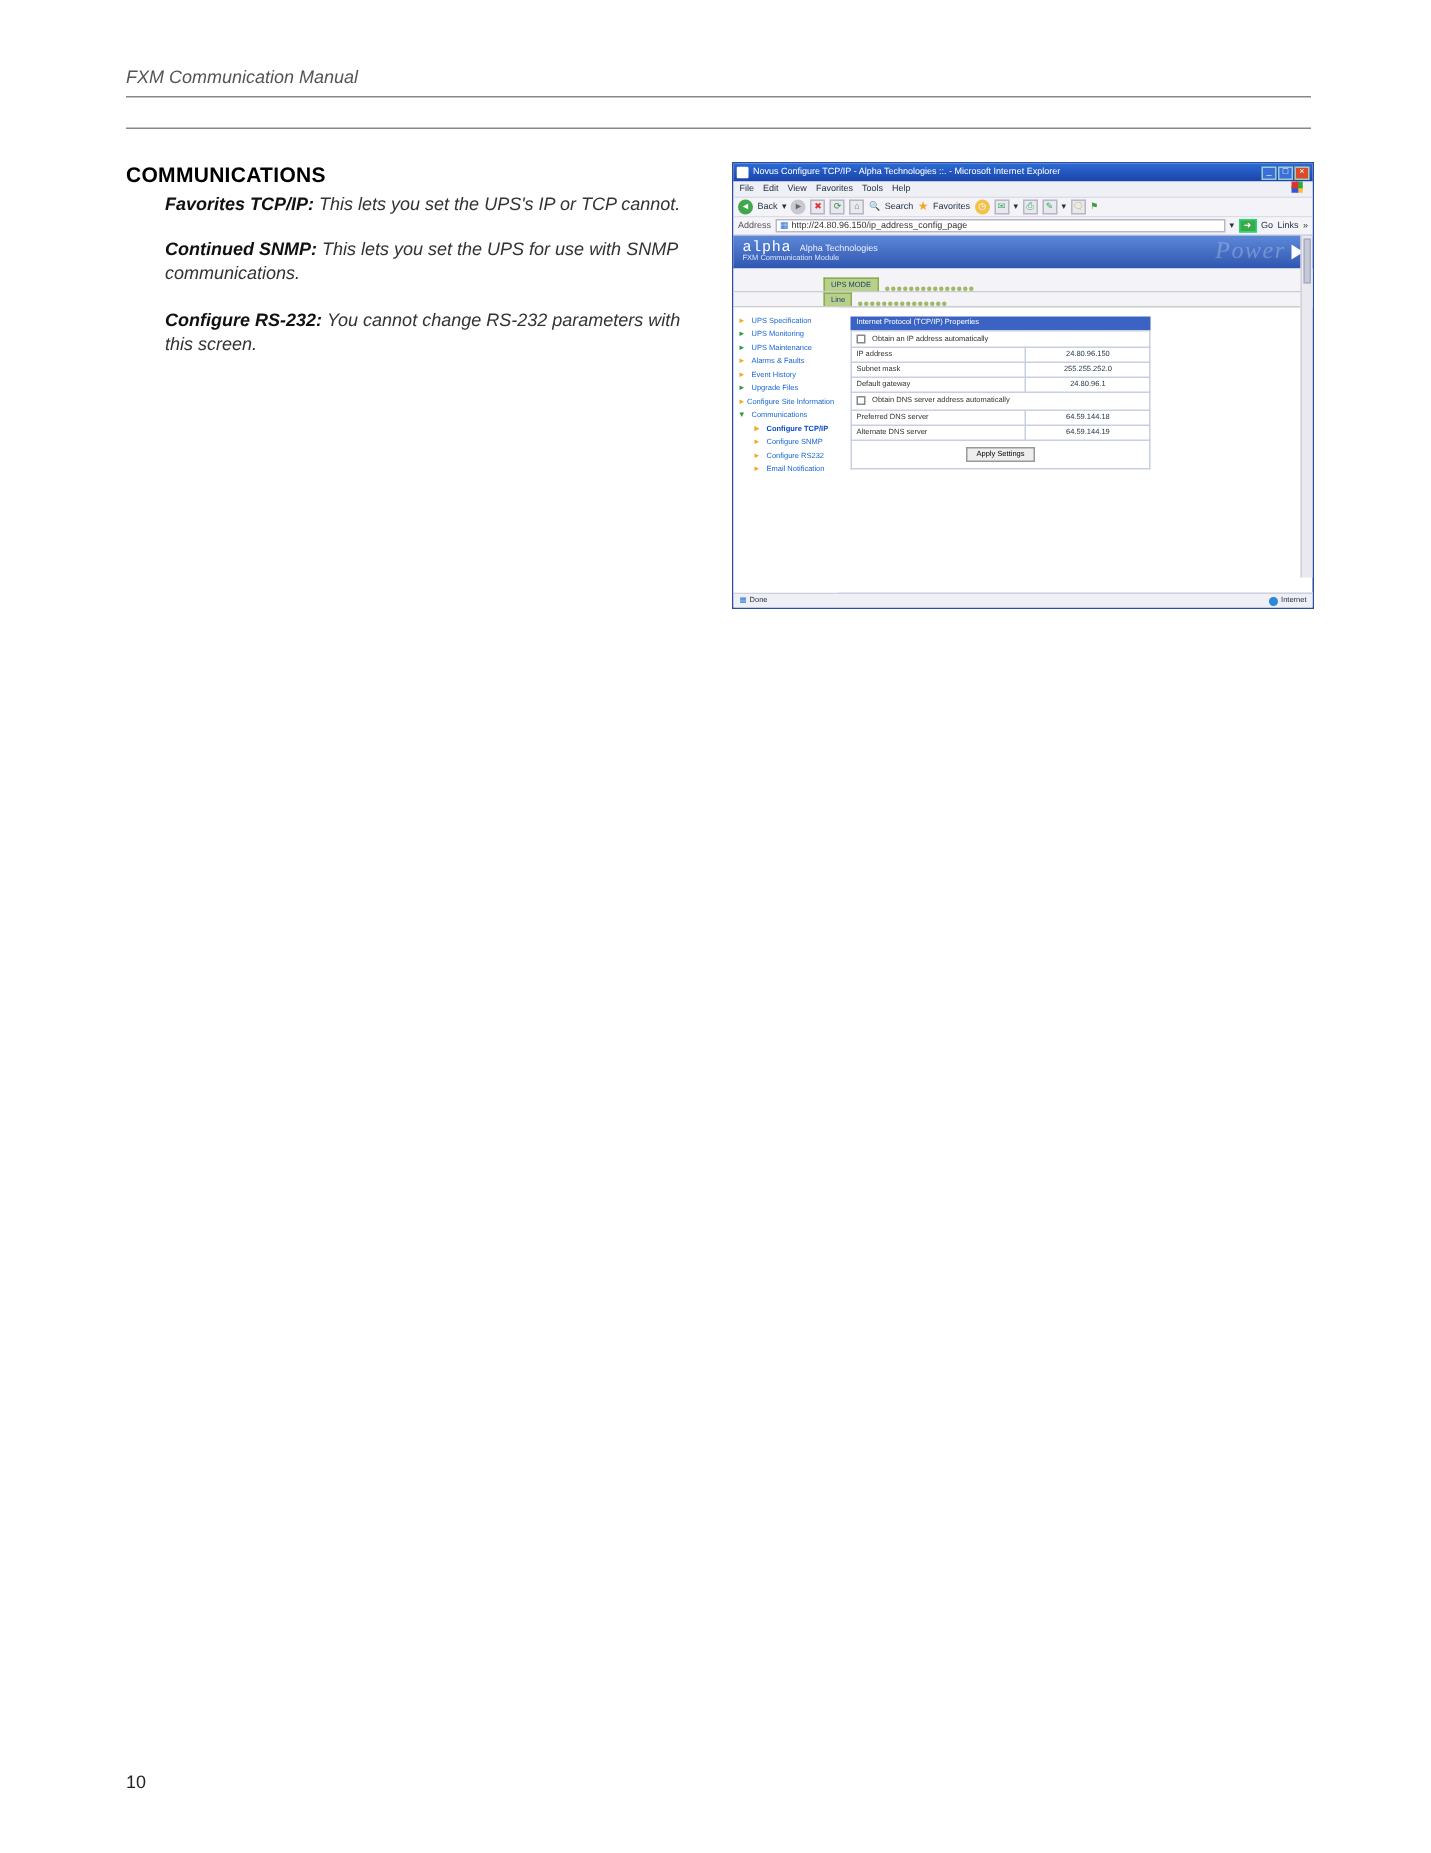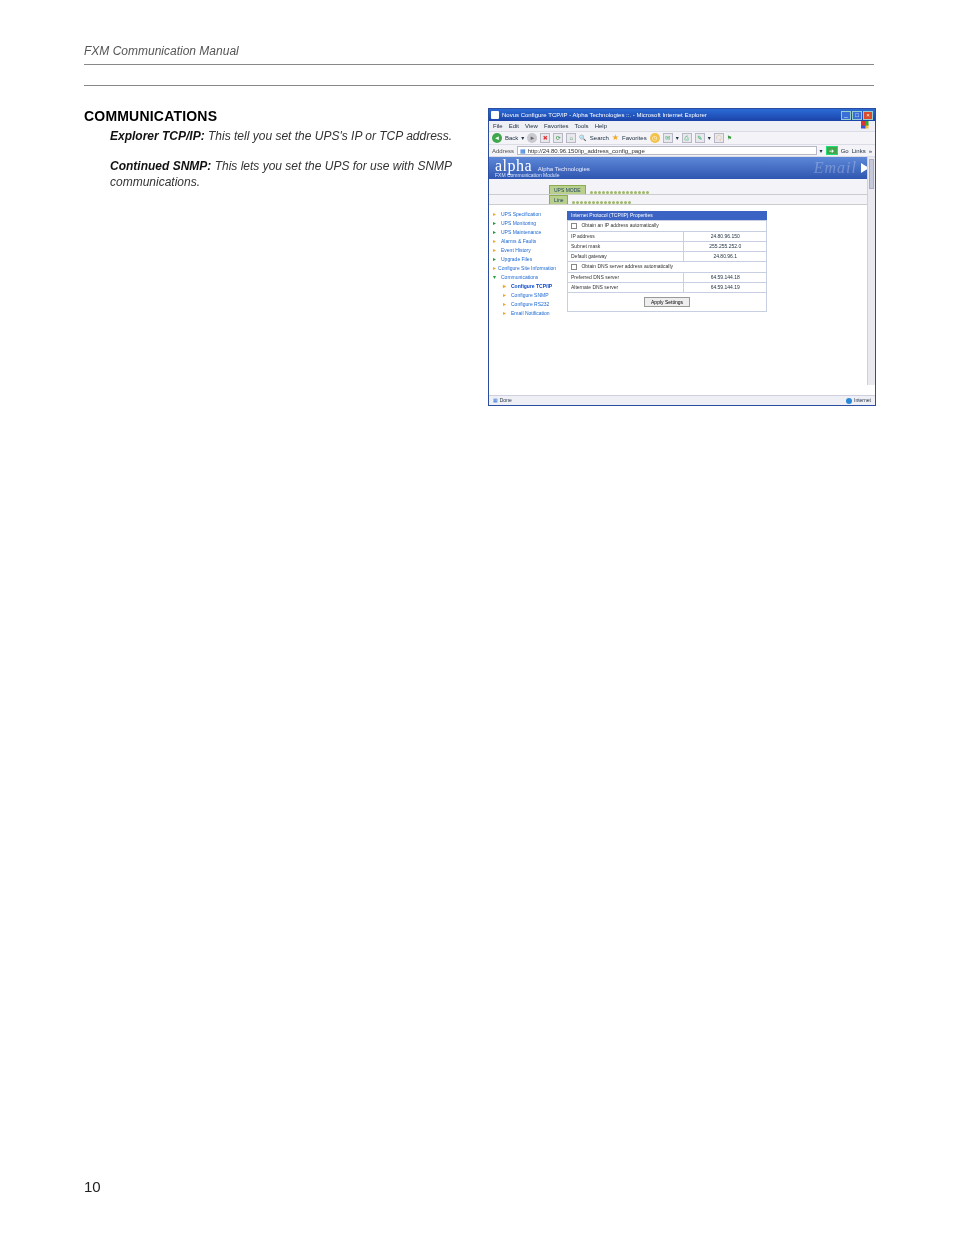--- a/index.html
+++ b/index.html
@@ -9,21 +9,21 @@
   .rule { border-top: 1px solid #888; margin-bottom: 20px; }
   .section-title { font-size: 19px; font-weight: 400; color: #222; margin-bottom: 4px; }
   .section-rule { border-top: 1px solid #888; margin-bottom: 22px; }
   .two-col { display: flex; gap: 14px; }
   .left-col { flex: 0 0 390px; }
   .right-col { flex: 1; }
   .comm-heading { font-size: 14px; font-weight: 700; text-transform: uppercase; color: #000; margin-bottom: 4px; letter-spacing: .2px; }
   .comm-block { font-size: 12px; line-height: 1.35; color: #333; margin: 0 0 14px 26px; }
   .comm-block .bi { font-weight: 700; font-style: italic; color: #111; }
   .comm-block .it { font-style: italic; color: #333; }
-  .page-num { position: absolute; left: 72px; bottom: 40px; font-size: 15px; }
+  .page-num { position: absolute; left: 72px; bottom: 40px; font-size: 12px; }
 
   
   .ie-window { width: 388px; border: 1px solid #2b4da0; font-size: 6px; line-height: 1; background: #fff; }
   .titlebar { display: flex; align-items: center; justify-content: space-between; height: 12px; background: linear-gradient(#2b6bd6,#1b43a8); color: #fff; padding: 0 2px; }
   .titlebar .tleft { display: flex; align-items: center; gap: 3px; overflow: hidden; }
   .titlebar .tleft .ielogo { width: 8px; height: 8px; background:#fff; display:inline-block; border-radius:1px; position:relative; }
   .titlebar .t-title { white-space: nowrap; font-size: 6px; }
   .winbtns { display: flex; gap: 1px; }
   .winbtns span { width: 10px; height: 9px; display: inline-flex; align-items:center; justify-content:center; font-size:6px; color:#fff; background:#3a6fd8; border:1px solid #9cc; }
   .winbtns .close { background:#d84b2b; }
@@ -32,21 +32,21 @@
   .tb-ico { width:10px; height:10px; border-radius:50%; display:inline-flex; align-items:center; justify-content:center; font-size:6px; color:#fff; }
   .green { background:#3fa84c; }
   .grey  { background:#c8c8d0; color:#666; }
   .sq { width:10px; height:10px; background:#e8e8ee; border:1px solid #b7b7c6; display:inline-flex; align-items:center; justify-content:center; color:#2a5; }
   .star { color:#f5a623; font-size:8px; }
   .addrbar { height: 12px; background:#f3f3f8; display:flex; align-items:center; gap:3px; padding:0 3px; font-size:6px; color:#234; border-bottom:1px solid #dcdce6; }
   .addrbar .lbl { color:#555; }
   .addrbar .addrbox { flex:1; height:9px; background:#fff; border:1px solid #b7b7c6; display:flex; align-items:center; padding:0 2px; color:#333; overflow:hidden; white-space:nowrap; }
   .addrbar .go { width:12px; height:9px; background:#3fa84c; color:#fff; display:inline-flex; align-items:center; justify-content:center; border:1px solid #2d7; }
   .brandbar { height: 22px; background: linear-gradient(#5d88d8,#2f56b0); display:flex; align-items:center; padding:0 6px; color:#eef; gap:6px; }
-  .brandbar .logo { font-family: Liberation Serif, serif; font-size:16px; letter-spacing: .5px; color:#fff; }
+  .brandbar .logo { font-family: Liberation Mono, monospace; font-size:10px; letter-spacing: .5px; color:#fff; }
   .brandbar .logosub { font-size:5px; color:#d8e5ff; display:block; margin-top:-1px;}
   .brandbar .power { margin-left:auto; font-family: Georgia, serif; font-size:16px; font-style: italic; color: rgba(255,255,255,0.25); letter-spacing:1px; display:flex; align-items:center; gap:4px;}
   .brandbar .power .arrow { width:0;height:0;border-top:5px solid transparent;border-bottom:5px solid transparent;border-left:8px solid #fff; }
   .tabstrip { height: 16px; background:#f4f4f8; display:flex; align-items:flex-end; padding-left:60px; gap:0; border-bottom:1px solid #ccc; }
   .tabstrip .tab { height:9px; font-size:5px; padding:0 4px; background:#e2e6ef; border:1px solid #b7c; border-bottom:none; color:#246; display:inline-flex; align-items:center; }
   .tabstrip .tab.on { background:#b9d08c; border-color:#8aae4f; }
   .tabstrip .dots { margin-left:4px; display:flex; flex-direction:column; gap:1px; }
   .tabstrip .dotrow { display:flex; gap:1px; }
   .tabstrip .dot { width:3px; height:3px; border-radius:50%; background:#9fb86a; }
   .content { display:flex; min-height: 190px; }
@@ -85,26 +85,30 @@
   <div class="header-label">FXM Communication Manual</div>
   <div class="rule"></div>
 
   <div class="section-rule"></div>
 
   <div class="two-col">
     <div class="left-col">
       <div class="comm-heading">COMMUNICATIONS</div>
 
       <p class="comm-block">
-        <span class="bi">Explorer TCP/IP:</span>
-        <span class="it">This tell you set the UPS's IP or TCP address.</span>
+        <span class="bi">Favorites TCP/IP:</span>
+        <span class="it">This lets you set the UPS's IP or TCP cannot.</span>
       </p>
       <p class="comm-block">
         <span class="bi">Continued SNMP:</span>
         <span class="it">This lets you set the UPS for use with SNMP communications.</span>
+      </p>
+      <p class="comm-block">
+        <span class="bi">Configure RS-232:</span>
+        <span class="it">You cannot change RS-232 parameters with this screen.</span>
       </p>
     </div>
 
     <div class="right-col">
 
       <div class="ie-window">
         <div class="titlebar">
           <div class="tleft">
             <span class="ielogo"></span>
             <span class="t-title">Novus Configure TCP/IP - Alpha Technologies ::. - Microsoft Internet Explorer</span>
@@ -162,21 +166,21 @@
         </div>
 
         <div class="ie-content-wrap">
           <div class="brandbar">
             <div>
               <span class="logo">alpha</span>
               <span style="font-size:6px;margin-left:4px;">Alpha Technologies</span>
               <span class="logosub">FXM Communication Module</span>
             </div>
             <div class="power">
-              <span>Email</span>
+              <span>Power</span>
               <span class="arrow"></span>
             </div>
           </div>
 
           <div class="tabstrip">
             <span class="tab on">UPS MODE</span>
             <div class="dots">
               <div class="dotrow">
                   <span class="dot"></span>
                   <span class="dot"></span>

